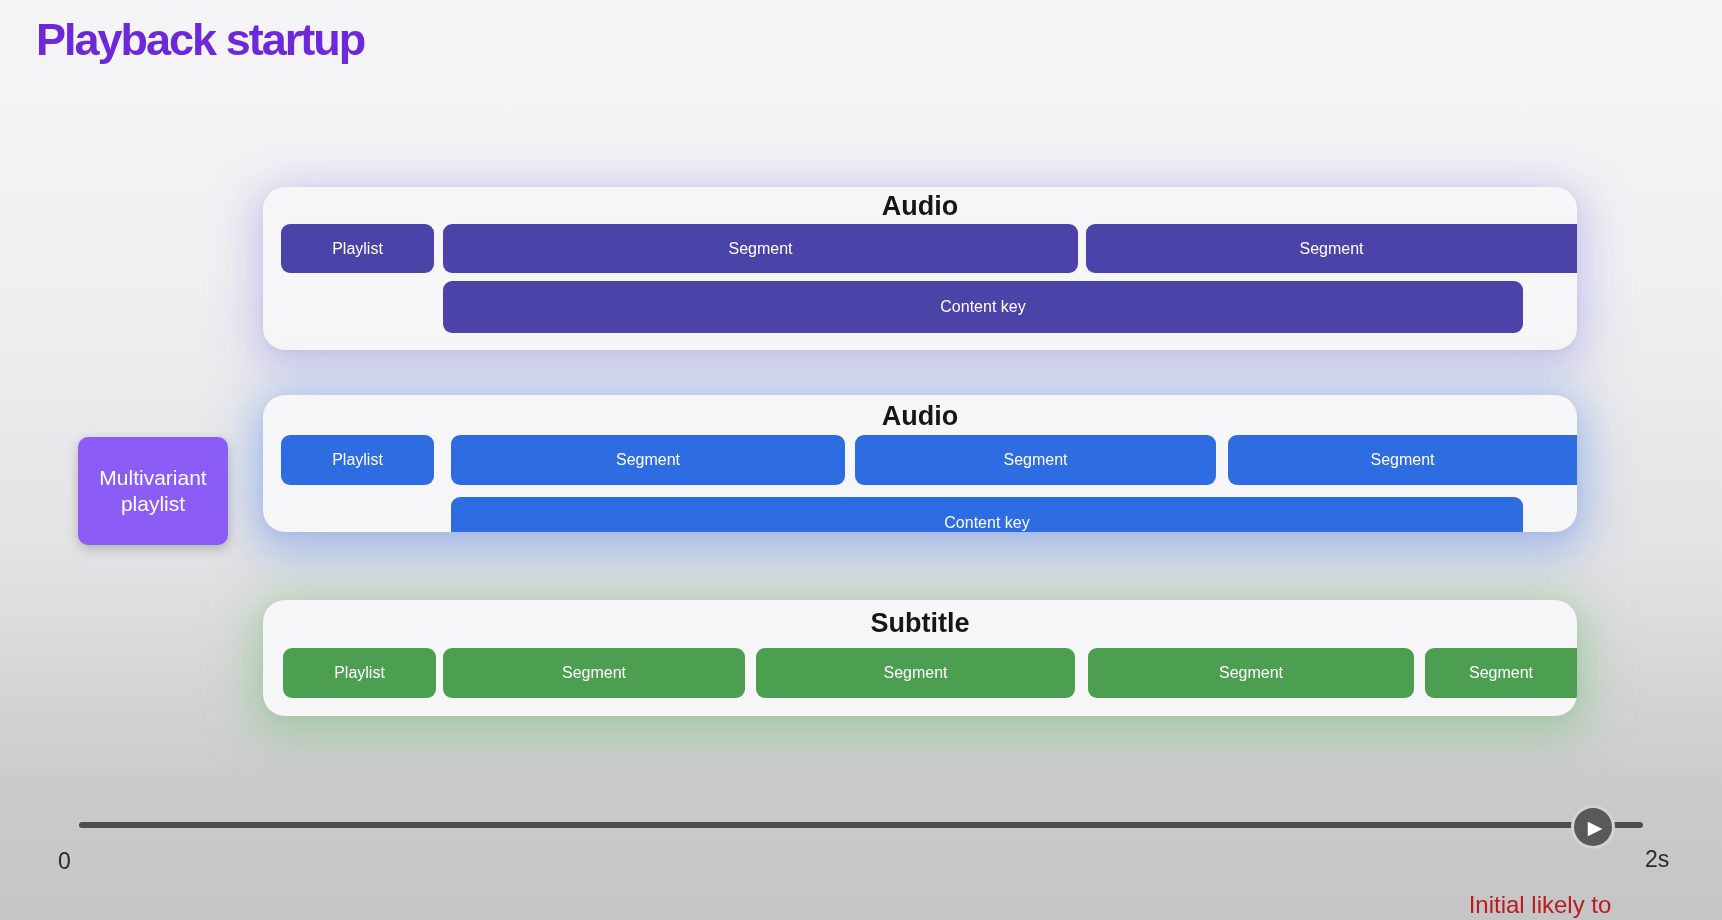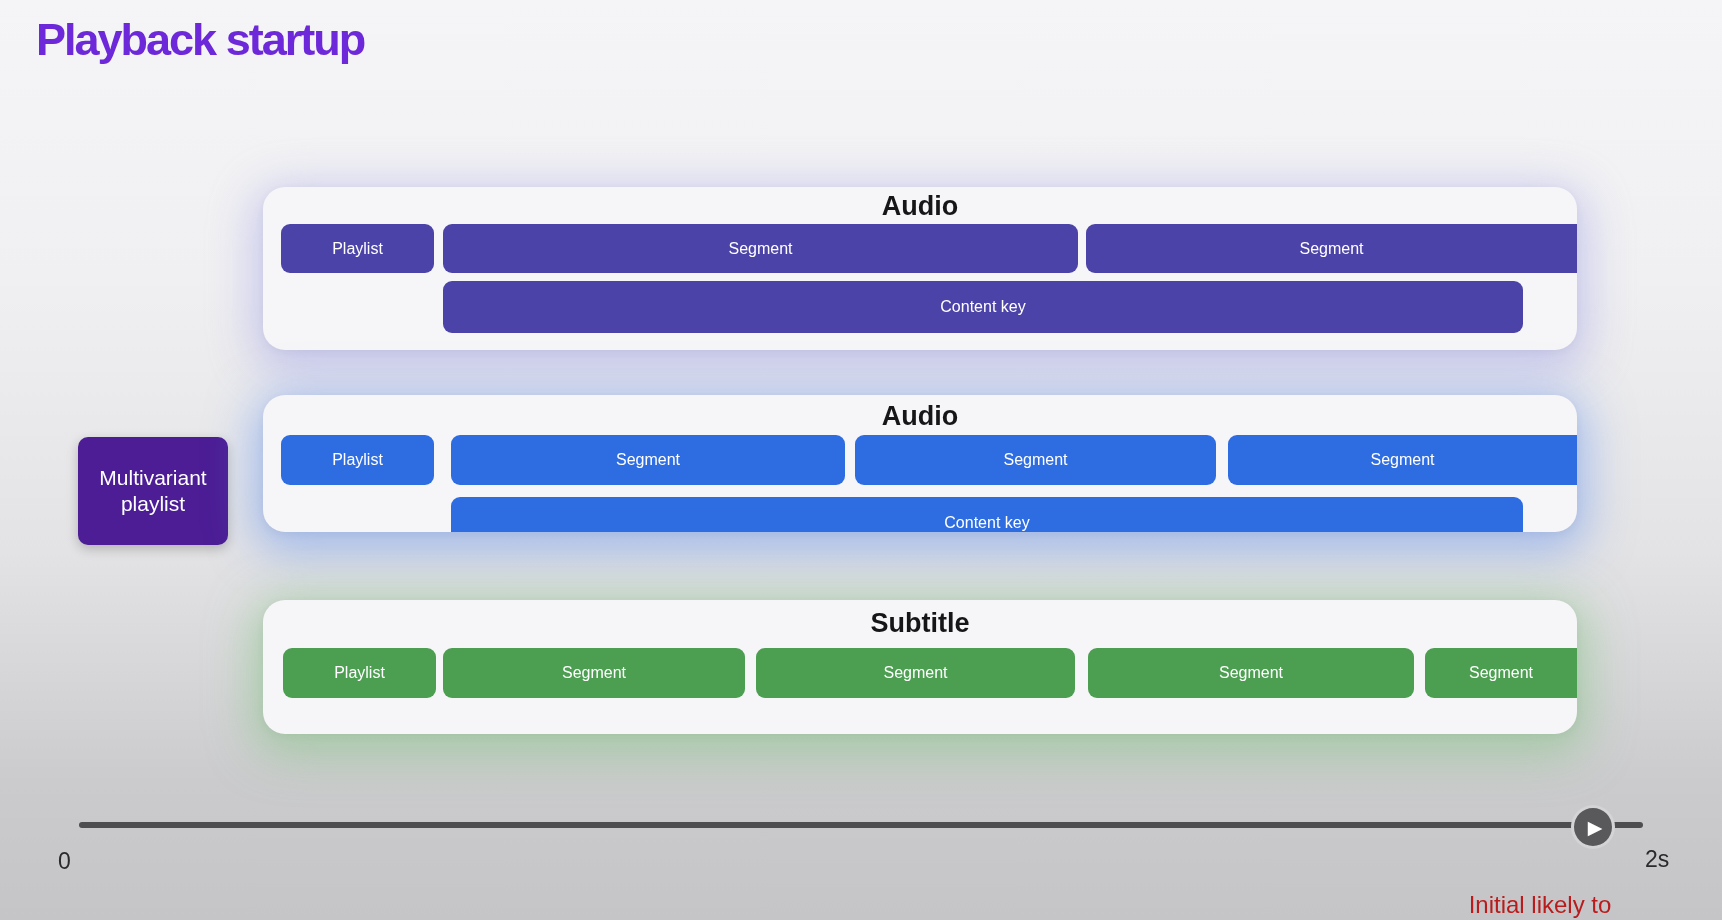--- a/index.html
+++ b/index.html
@@ -13,39 +13,39 @@
     font-size:45px;font-weight:700;letter-spacing:-2px;color:#6d28d9;
   }
   .card{
     position:absolute;left:263px;width:1314px;background:#f6f6f8;
     border-radius:22px;overflow:hidden;
   }
   .card-video{top:187px;height:163px;
     box-shadow:0 10px 45px 10px rgba(150,150,230,.45),0 2px 8px rgba(0,0,0,.06);}
   .card-audio{top:395px;height:137px;
     box-shadow:0 10px 45px 10px rgba(100,145,240,.50),0 2px 8px rgba(0,0,0,.06);}
-  .card-subtitle{top:600px;height:134px;
+  .card-subtitle{top:600px;height:116px;
     box-shadow:0 10px 45px 10px rgba(130,195,130,.55),0 2px 8px rgba(0,0,0,.06);}
   .card-title{
     position:absolute;left:0;width:100%;text-align:center;
     font-size:27px;font-weight:600;color:#161618;
   }
   .card-video .card-title{top:4px;}
   .card-audio .card-title{top:6px;}
   .card-subtitle .card-title{top:8px;}
   .bar{
     position:absolute;border-radius:9px;display:flex;align-items:center;justify-content:center;
     color:#ffffff;font-size:16px;white-space:nowrap;
   }
   .bar.purple{background:#4b43a7;}
   .bar.blue{background:#2e6ce2;}
   .bar.green{background:#4c9e51;}
   .mv-box{
     position:absolute;left:78px;top:437px;width:150px;height:108px;
-    background:#4c1d95;border-radius:10px;box-shadow:0 4px 12px rgba(0,0,0,.22);
+    background:#8b5cf6;border-radius:10px;box-shadow:0 4px 12px rgba(0,0,0,.22);
     display:flex;align-items:center;justify-content:center;text-align:center;
     color:#ffffff;font-size:21px;line-height:26px;padding:0 10px;box-sizing:border-box;
   }
   .tl-line{
     position:absolute;left:79px;top:822px;width:1564px;height:6px;
     background:#4e4e50;border-radius:3px;
   }
   .tl-play{
     position:absolute;left:1571px;top:805px;width:44px;height:44px;border-radius:50%;
     background:#59595b;border:3px solid rgba(225,225,227,.9);box-sizing:border-box;

